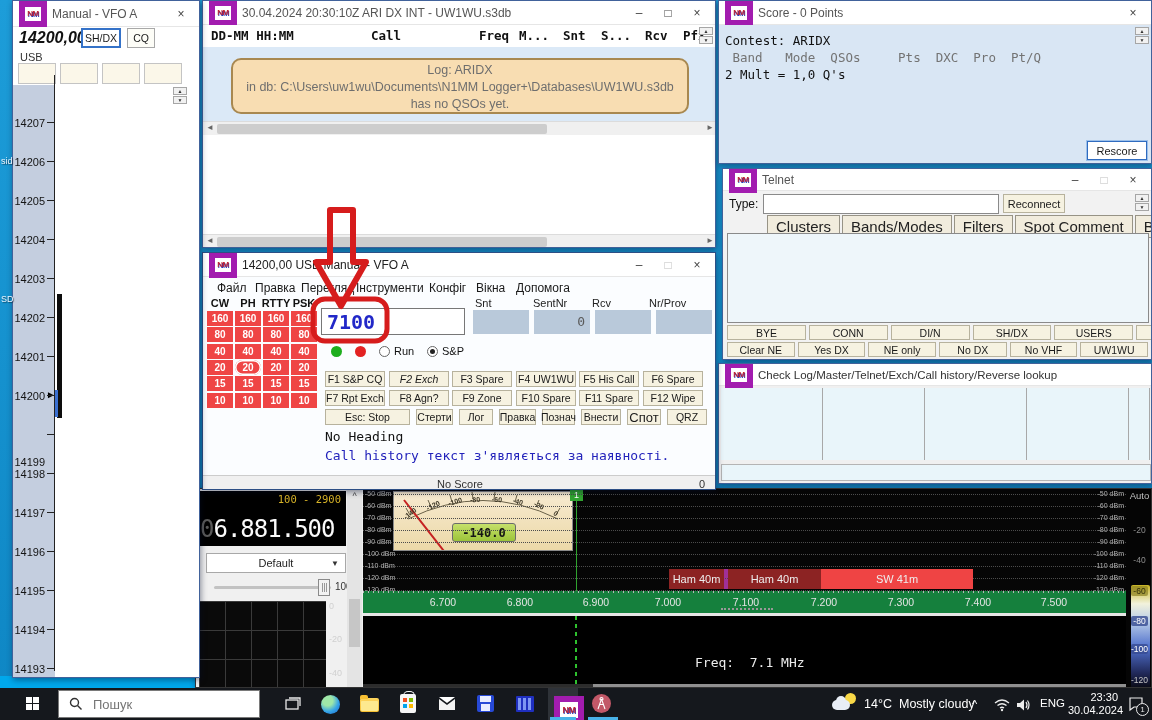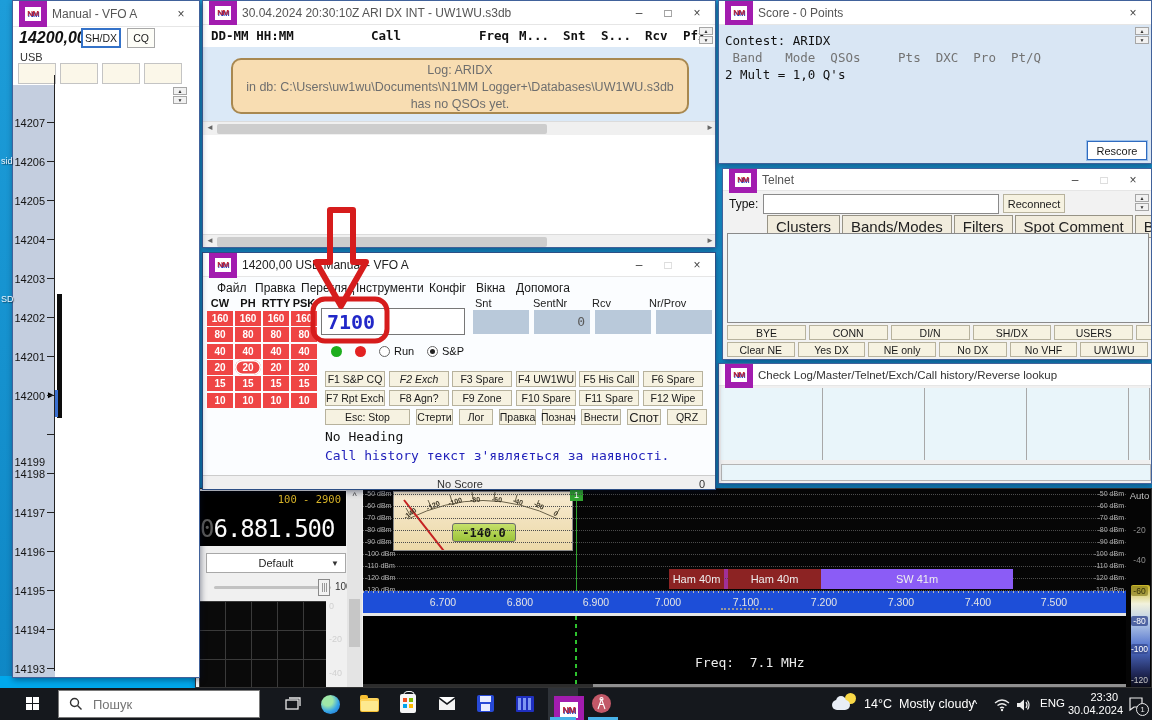--- a/index.html
+++ b/index.html
@@ -244,23 +244,23 @@
         <div class="sp-dbm l" style="top: 73px;">-110 dBm</div>
         <div class="sp-dbm r" style="top: 73px;">-110 dBm</div>
         <div class="sp-line" style="top: 89px;"></div>
         <div class="sp-dbm l" style="top: 85px;">-120 dBm</div>
         <div class="sp-dbm r" style="top: 85px;">-120 dBm</div>
         <div class="sp-line" style="top: 101px;"></div>
         <div class="sp-dbm l" style="top: 97px;">-130 dBm</div>
         <div class="sp-dbm r" style="top: 97px;">-130 dBm</div>
         <div class="bb" style="left: 306px; width: 55px; background: rgb(140, 35, 35);">Ham 40m</div>
         <div class="bb" style="left: 365px; width: 93px; background: rgb(140, 35, 35);">Ham 40m</div>
-        <div class="bb" style="left: 458px; width: 192px; background: #8b5cf6;">SW 41m</div>
-      </div>
-    <div class="abs" id="sdr-axis" style="left:167px;top:102px;width:763px;height:22px;background:#1d4ed8">
+        <div class="bb" style="left: 458px; width: 152px; background: #ef4444;">SW 41m</div>
+      </div>
+    <div class="abs" id="sdr-axis" style="left:167px;top:102px;width:763px;height:22px;background:#15803d">
       <div style="position:absolute;left:0;top:0;width:763px;height:2px;background:repeating-linear-gradient(90deg,#b8b8b8 0 1px,transparent 1px 5px)"></div>
       <div style="position:absolute;left:358px;top:17px;width:52px;border-top:2px dotted #999"></div>
     <div class="ax-lbl" style="left: 60px;">6.700</div>
         <div class="ax-lbl" style="left: 137px;">6.800</div>
         <div class="ax-lbl" style="left: 213px;">6.900</div>
         <div class="ax-lbl" style="left: 285px;">7.000</div>
         <div class="ax-lbl" style="left: 363px;">7.100</div>
         <div class="ax-lbl" style="left: 441px;">7.200</div>
         <div class="ax-lbl" style="left: 518px;">7.300</div>
         <div class="ax-lbl" style="left: 595px;">7.400</div>

